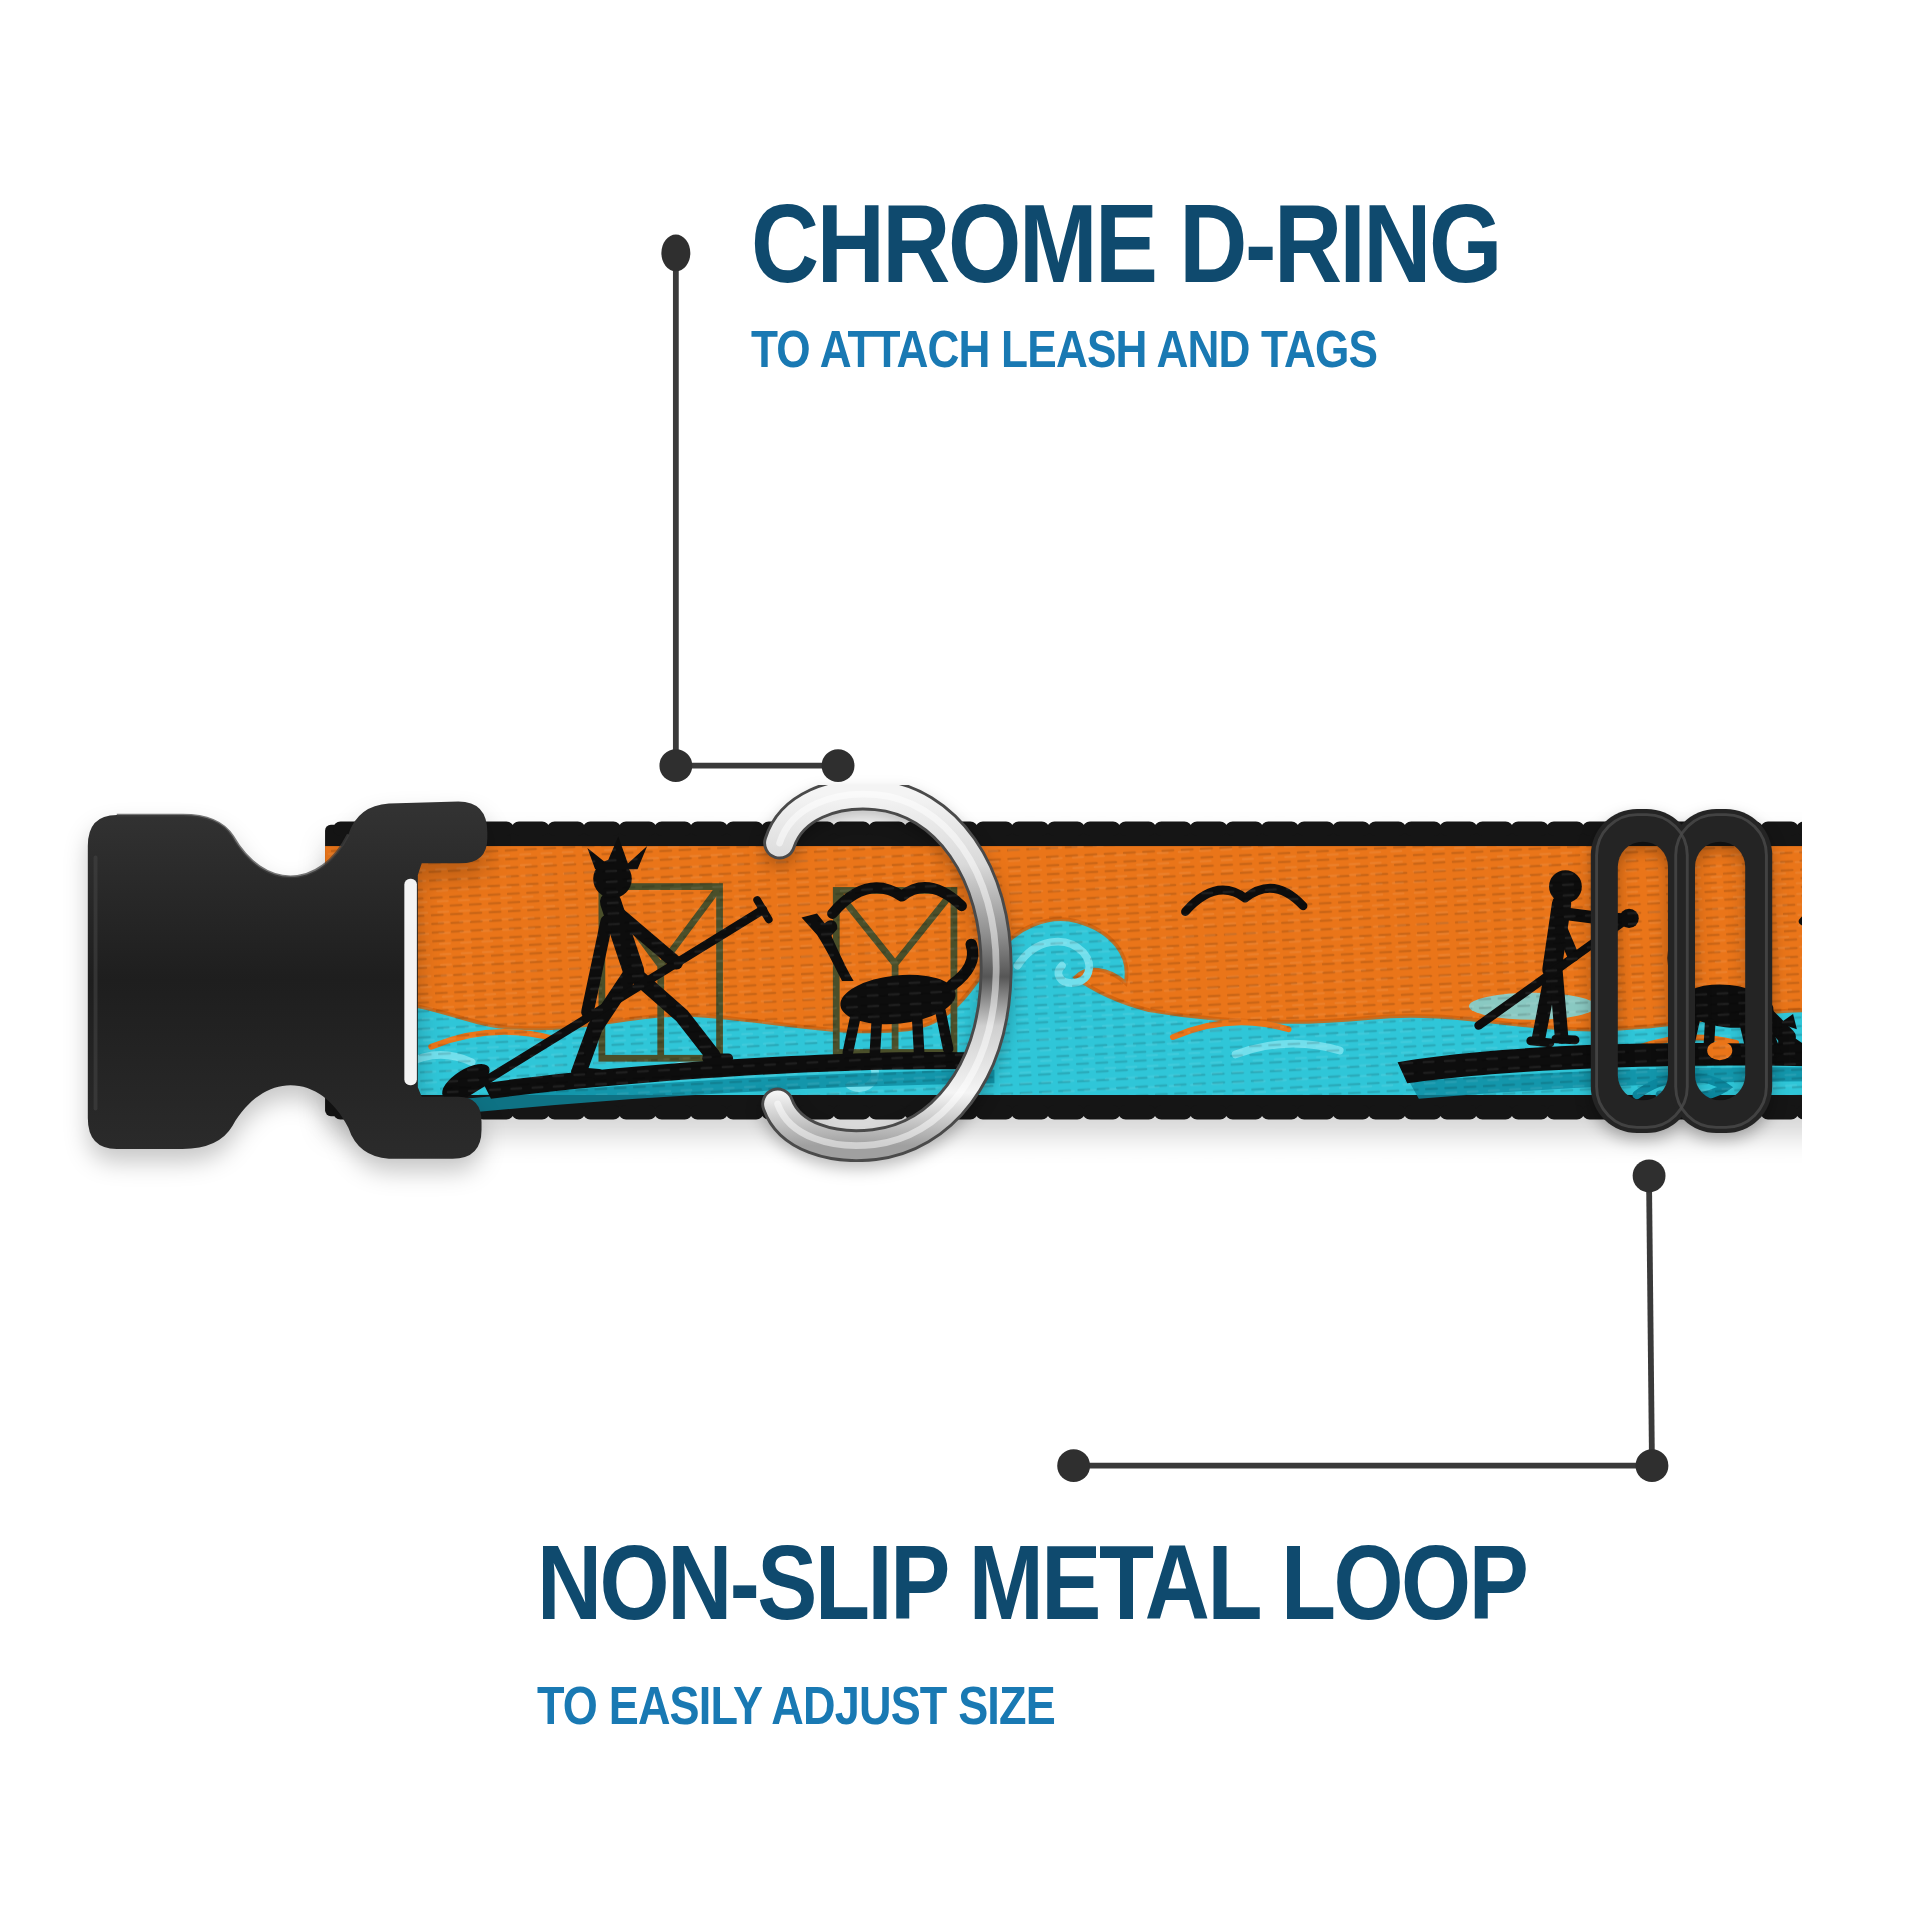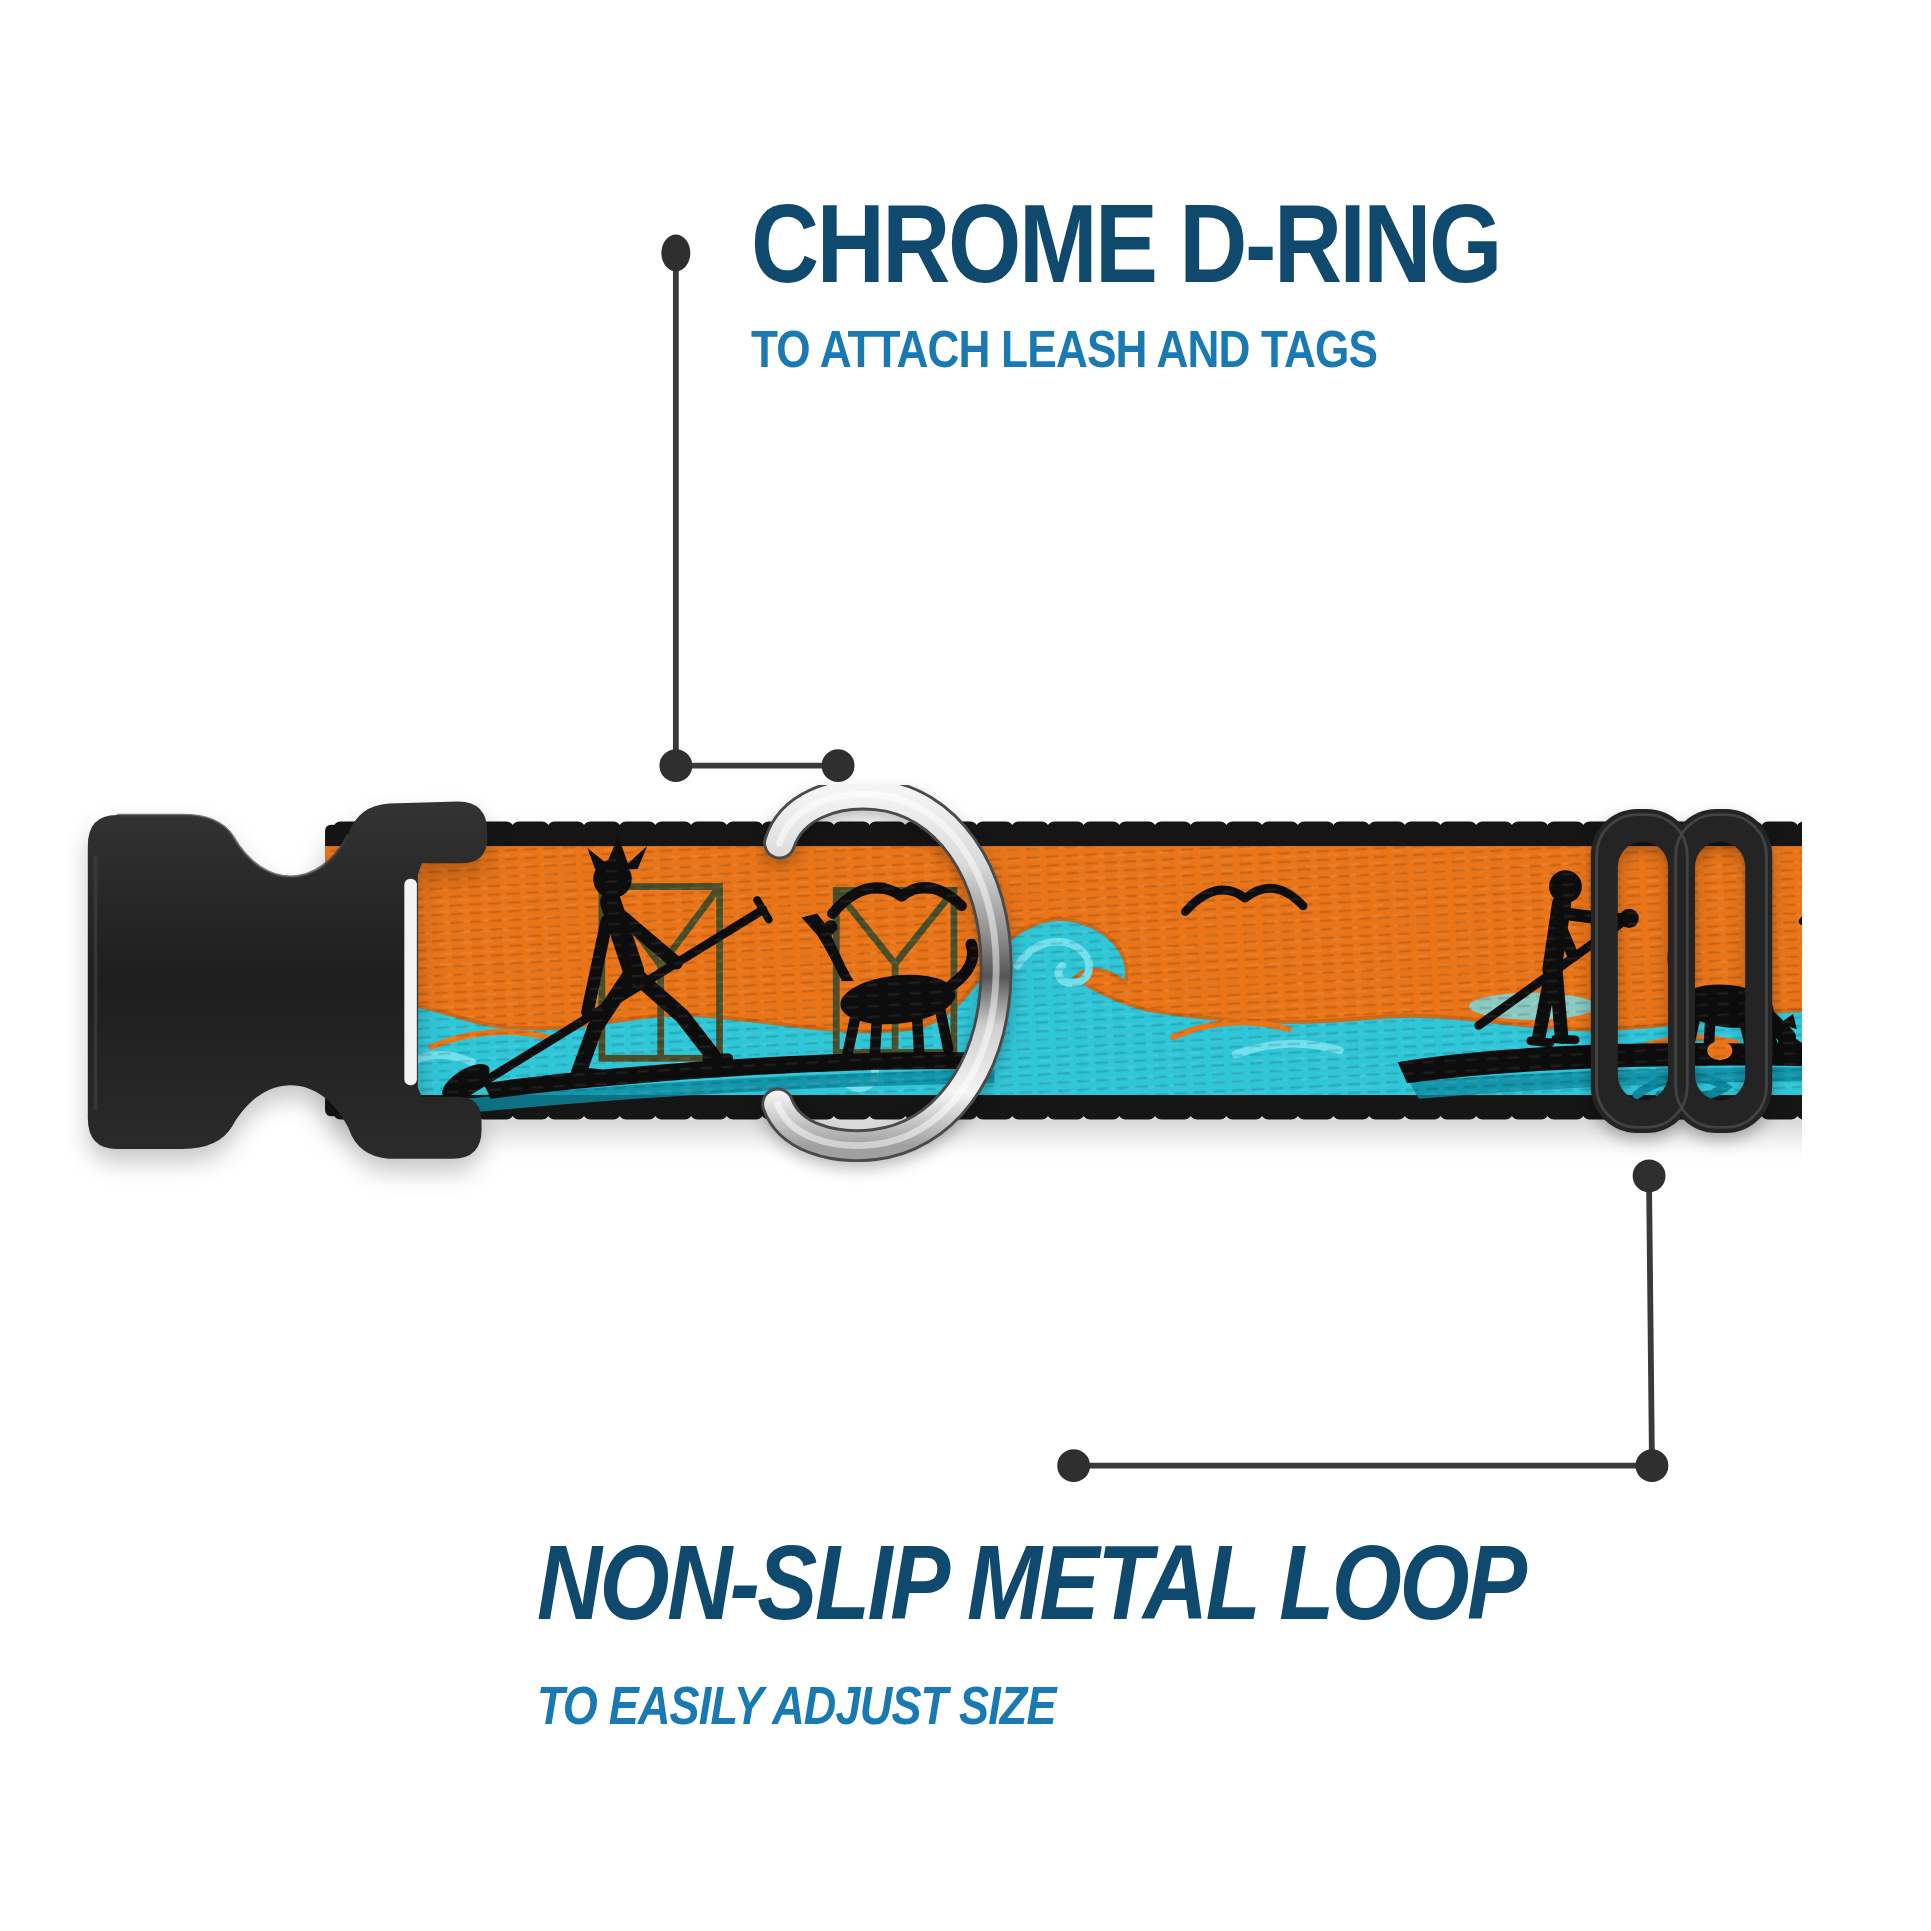--- a/index.html
+++ b/index.html
@@ -6,21 +6,21 @@
   .canvas{position:relative;width:1802px;height:1931px;background:#ffffff;overflow:hidden;
           font-family:"Liberation Sans","DejaVu Sans",sans-serif;}
   .callout-text{position:absolute;white-space:nowrap;}
   .callout-title{font-weight:bold;color:var(--title-navy);line-height:1;
                  transform:scaleX(.85);transform-origin:left top;letter-spacing:-2.9px;}
   .callout-sub{font-weight:bold;color:var(--subtitle-blue);line-height:1;
                transform:scaleX(.85);transform-origin:left top;letter-spacing:-1px;}
   #top-text{left:751px;top:189px;}
   #top-text .callout-title{font-size:111px;}
   #top-text .callout-sub{font-size:52px;margin-top:23px;}
-  #bottom-text{left:537px;top:1529px;font-style:italic;}
+  #bottom-text{left:537px;top:1529px;}
   #bottom-text .callout-title{font-size:106px;}
   #bottom-text .callout-sub{font-size:53px;margin-top:44px;}
   .layer{position:absolute;left:0;top:0;}
   #collar-svg{filter:drop-shadow(0 17.4px 13.5px rgba(0,0,0,.16));}
   #buckle-svg{filter:drop-shadow(0 13.5px 11.6px rgba(0,0,0,.22));}
   #dring-svg{filter:drop-shadow(0 7.7px 7.7px rgba(0,0,0,.25));}
   #triglide-svg{filter:drop-shadow(0 7.7px 7.7px rgba(0,0,0,.28));}
 </style>
 </head>
 <body>

